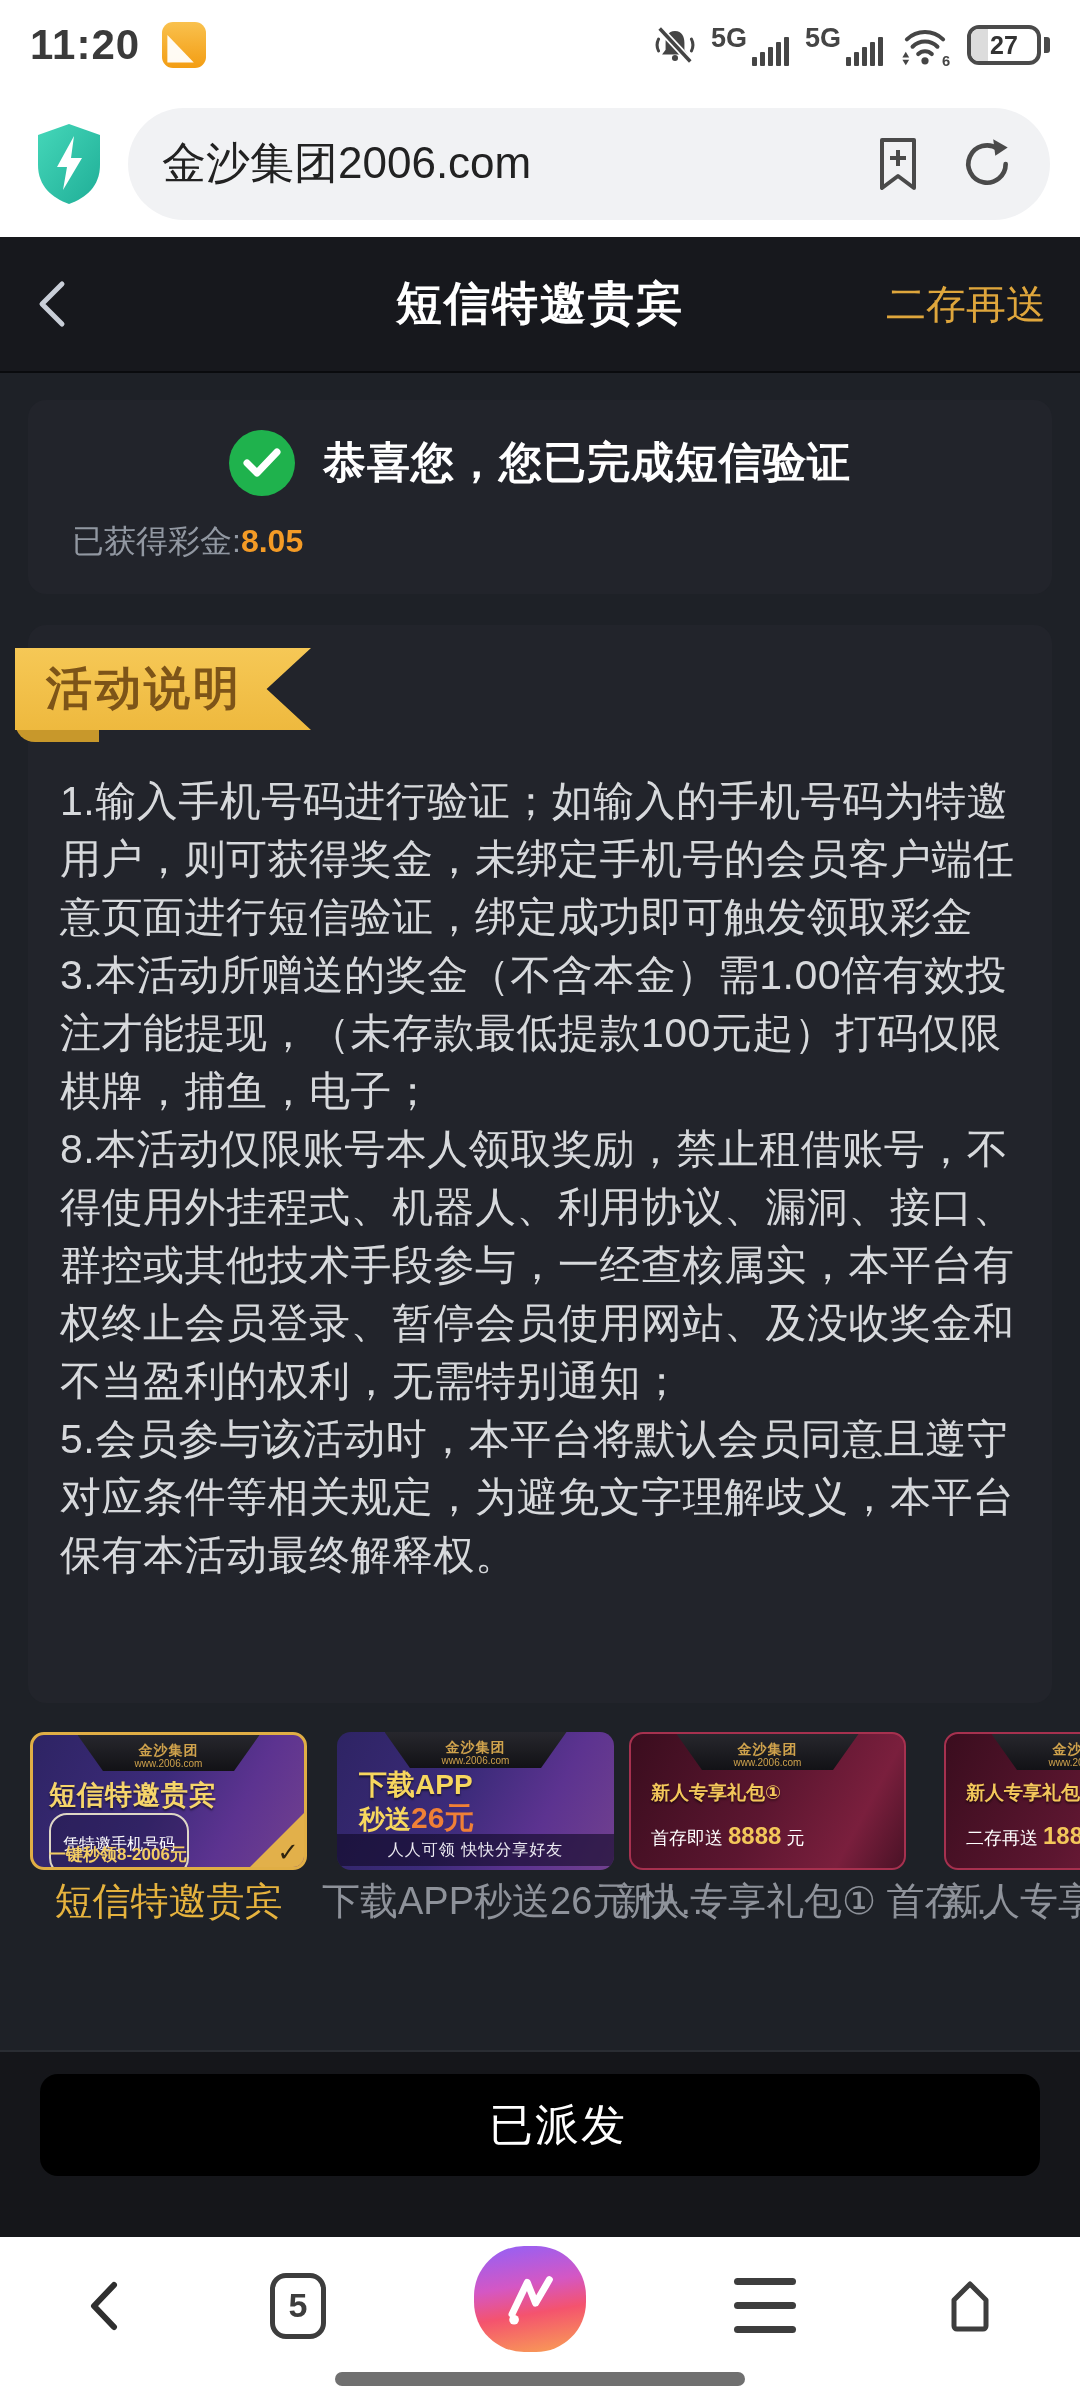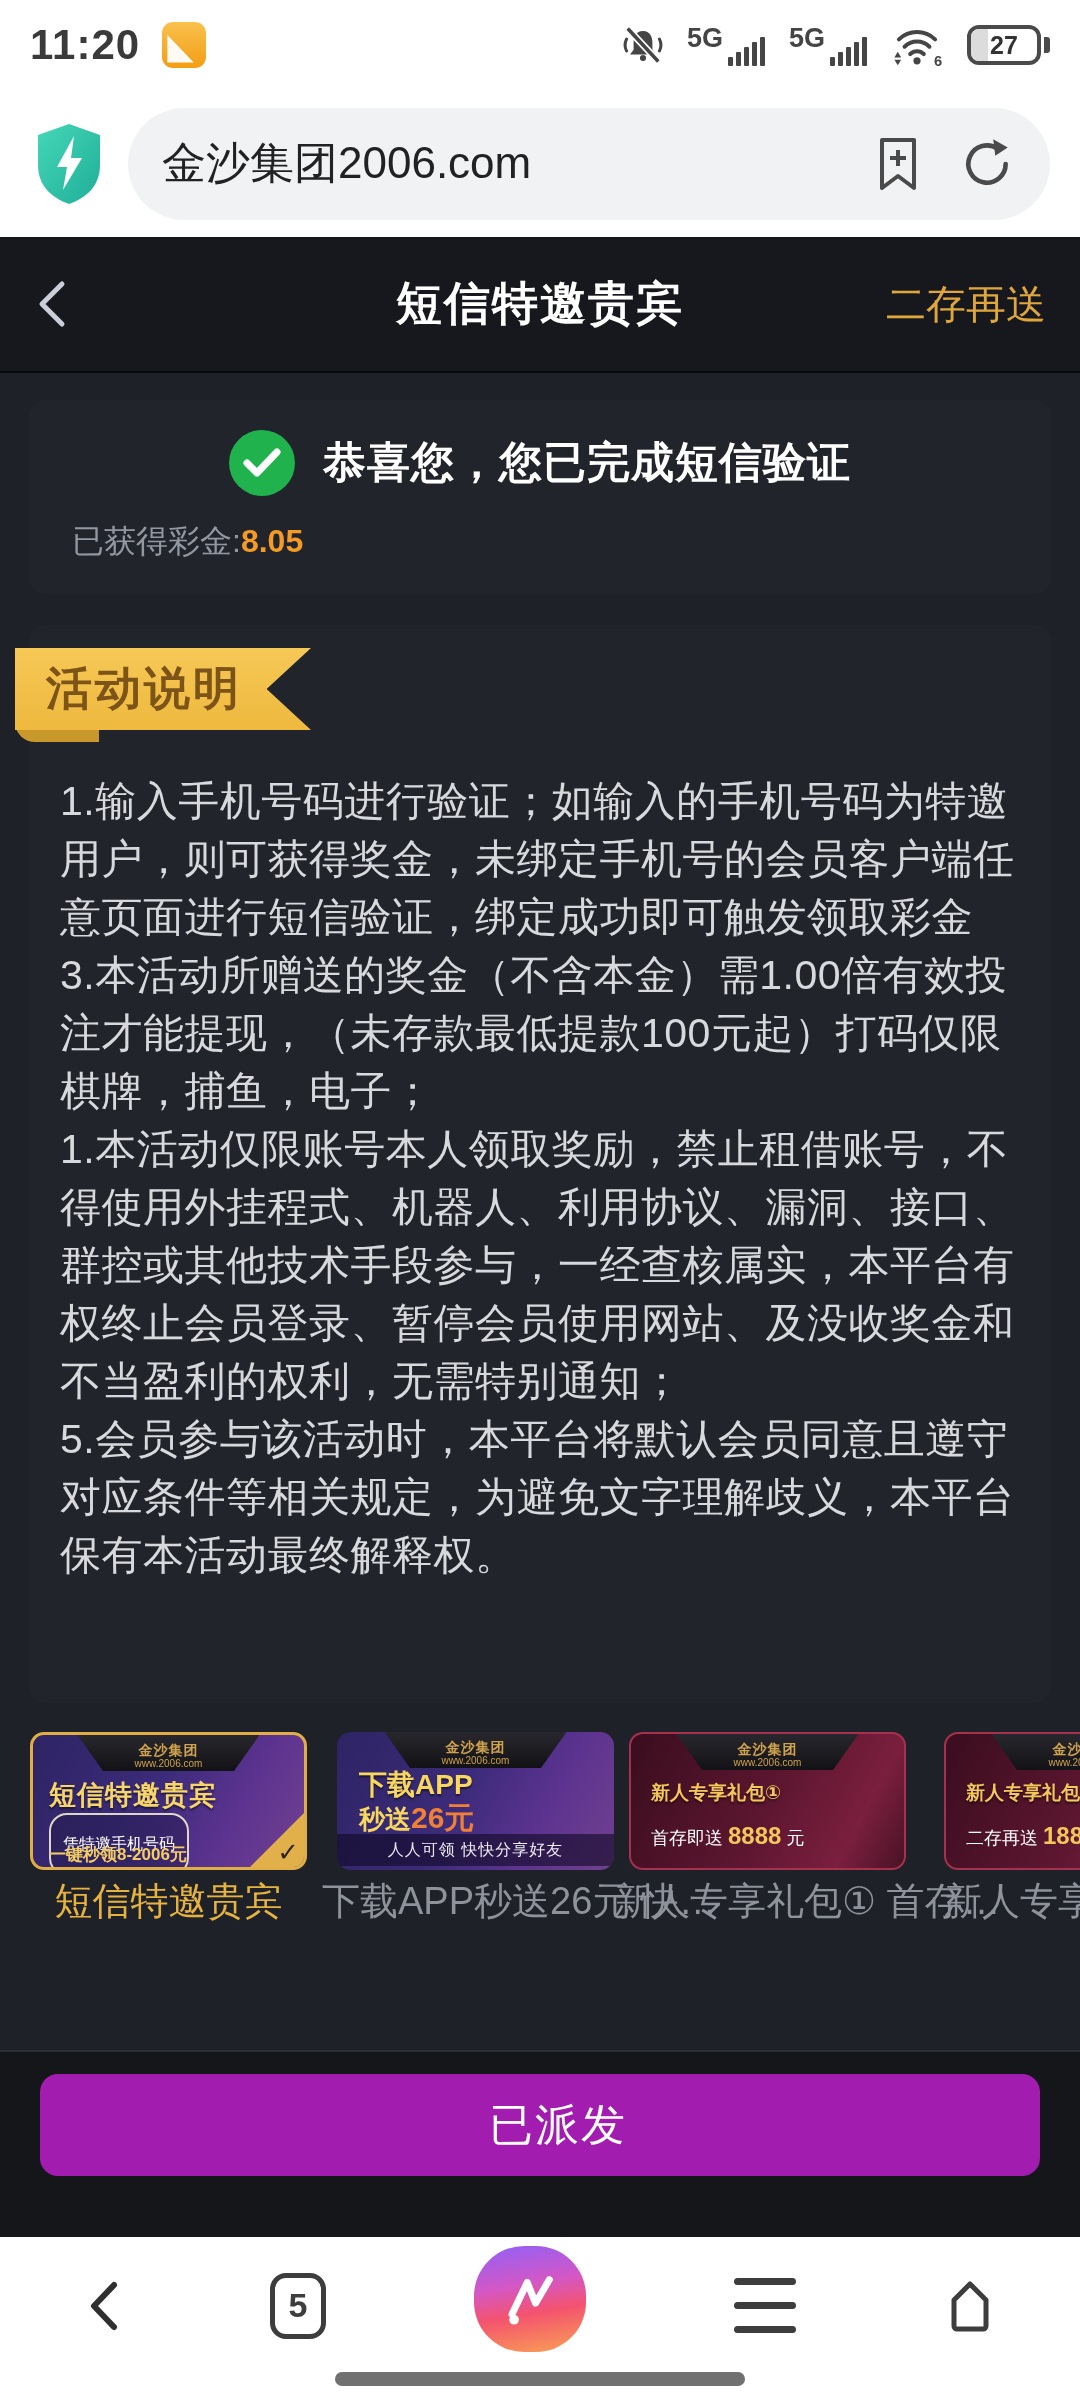--- a/index.html
+++ b/index.html
@@ -16,21 +16,21 @@
   }
   .sb-left { display:flex; align-items:center; gap:22px; }
   .sb-time { font-size:42px; font-weight:600; color:#3a3a3a; letter-spacing:1px; }
   .sb-note {
     width:44px; height:46px; border-radius:11px; position:relative; overflow:hidden;
     background:linear-gradient(180deg,#f9c14e 0%,#f39d13 100%);
   }
   .sb-note::after{ content:""; position:absolute; inset:0;
     background:rgba(255,255,255,.95);
     clip-path:polygon(12% 88%, 12% 28%, 72% 88%); }
-  .sb-right { display:flex; align-items:center; gap:24px; }
+  .sb-right { display:flex; align-items:center; gap:16px; }
   .sig { display:flex; align-items:flex-end; gap:5px; }
   .sig .g5 { font-size:27px; font-weight:700; color:#454545; line-height:1; margin-bottom:14px;}
   .bars { display:flex; align-items:flex-end; gap:3px; }
   .bars i { display:block; width:5px; background:#454545; border-radius:1px; }
   .battery { position:relative; width:74px; height:40px; border:4px solid #4a4a4a; border-radius:12px;
     display:flex; align-items:center; justify-content:center; background:#fff; overflow:hidden;}
   .battery .fill { position:absolute; left:0; top:0; bottom:0; width:26%; background:#dcdcdc; }
   .battery .pct { position:relative; font-size:25px; font-weight:600; color:#333; }
   .bat-nub { width:6px; height:16px; background:#4a4a4a; border-radius:0 3px 3px 0; margin-left:3px; }
   
@@ -109,21 +109,21 @@
     text-shadow:0 2px 2px rgba(0,0,0,.5);}
   .b3-sub { position:absolute; left:20px; top:88px; font-size:18px; color:#fff;}
   .b3-sub .hl { font-size:24px; font-weight:700; color:#f3c75a;}
   .captions { position:absolute; top:1876px; left:0; width:1080px; height:48px;}
   .cap { position:absolute; font-size:38px; color:#8e929a; white-space:nowrap; text-align:center;}
   .cap.gold { color:#e6b33e; }
   
   .footbar { position:absolute; top:2050px; left:0; width:1080px; height:187px;
     background:#15161a; border-top:2px solid #2a2d33;}
   .dispatch-btn { position:absolute; top:22px; left:40px; width:1000px; height:102px;
-    background:#a21caf; border-radius:18px; color:#fff; font-size:44px; letter-spacing:2px;
+    background:#000000; border-radius:18px; color:#fff; font-size:44px; letter-spacing:2px;
     display:flex; align-items:center; justify-content:center;padding-left:36px;}
   
   .navbar { position:absolute; top:2237px; left:0; width:1080px; height:163px; background:#fff;
     display:flex; align-items:center; justify-content:space-between; padding:0 84px 26px;}
   .tabbox { width:56px; height:66px; border:5px solid #3d3d3d; border-radius:16px;
     display:flex; align-items:center; justify-content:center;
     font-size:34px; font-weight:600; color:#3d3d3d;}
   .applogo { width:112px; height:106px; border-radius:50px; margin-top:-14px;
     background:linear-gradient(170deg,#9061f9 0%,#d457c4 38%,#f4536e 62%,#f9a254 100%);
     display:flex; align-items:center; justify-content:center;}
@@ -241,21 +241,21 @@
   </div>
 
   <div class="card card-rules"></div>
   <div class="ribbon-wrap">
     <div class="ribbon-fold"></div>
     <div class="ribbon-main">活动说明</div>
   </div>
   <div class="rules-text">
     <p>1.输入手机号码进行验证；如输入的手机号码为特邀用户，则可获得奖金，未绑定手机号的会员客户端任意页面进行短信验证，绑定成功即可触发领取彩金</p>
     <p>3.本活动所赠送的奖金（不含本金）需1.00倍有效投注才能提现，（未存款最低提款100元起）打码仅限棋牌，捕鱼，电子；</p>
-    <p>1.本活动仅限账号本人领取奖励，禁止租借账号，不得使用外挂程式、机器人、利用协议、漏洞、接口、群控或其他技术手段参与，一经查核属实，本平台有权终止会员登录、暂停会员使用网站、及没收奖金和不当盈利的权利，无需特别通知；</p>
+    <p>8.本活动仅限账号本人领取奖励，禁止租借账号，不得使用外挂程式、机器人、利用协议、漏洞、接口、群控或其他技术手段参与，一经查核属实，本平台有权终止会员登录、暂停会员使用网站、及没收奖金和不当盈利的权利，无需特别通知；</p>
     <p>5.会员参与该活动时，本平台将默认会员同意且遵守对应条件等相关规定，为避免文字理解歧义，本平台保有本活动最终解释权。</p>
   </div>
 
   <div class="thumb purple selected" style="left:30px">
     <div class="b-ribbon">
       <div class="l1">金沙集团</div>
       <div class="l2">www.2006.com</div>
     </div>
     <div class="b1-title">短信特邀贵宾</div>
     <div class="b1-pill">凭特邀手机号码</div>

